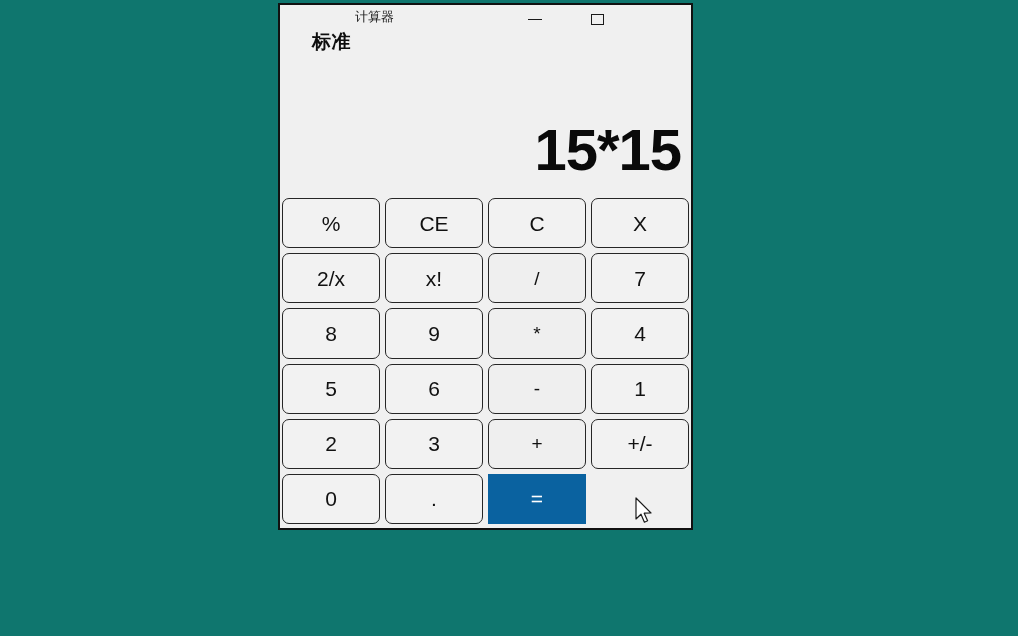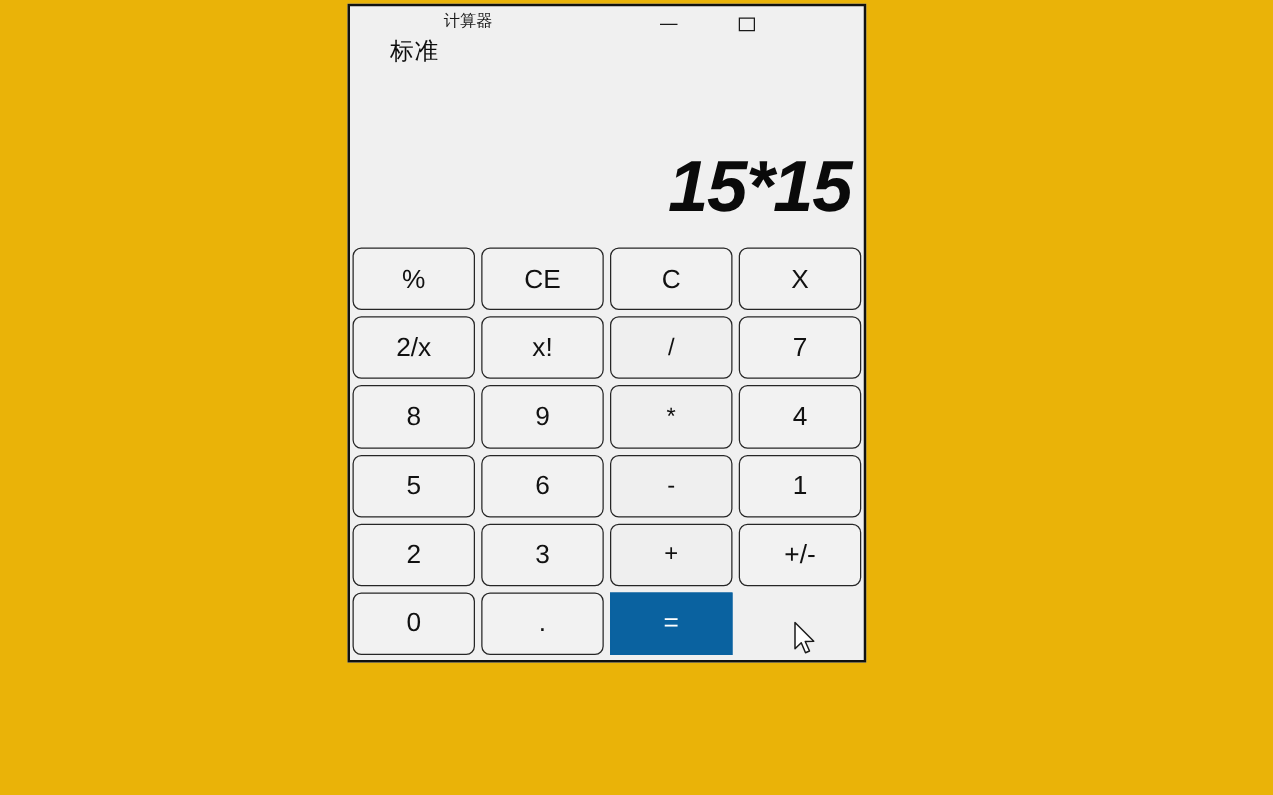--- a/index.html
+++ b/index.html
@@ -9,21 +9,21 @@
     width: 1018px;
     height: 636px;
     overflow: hidden;
     font-family: "Liberation Sans", "DejaVu Sans", sans-serif;
   }
 
   #screen {
     position: relative;
     width: 1018px;
     height: 636px;
-    background: #eab308;
+    background: #0f766e;
   }
 
   
   #calc-window {
     position: absolute;
     left: 278px;
     top: 3px;
     width: 415px;
     height: 527px;
     background: #f0f0f0;
@@ -71,37 +71,36 @@
     height: 11px;
     border: 1.6px solid #1a1a1a;
     box-sizing: border-box;
   }
 
   
   .mode-label {
     flex: 0 0 auto;
     padding: 0 0 0 32px;
     font-size: 19px;
-    font-weight: normal;
+    font-weight: bold;
     color: #0d0d0d;
     line-height: 24px;
     margin-top: -2px;
     letter-spacing: 0.5px;
   }
 
   
   .display-area {
     flex: 0 0 auto;
     height: 143px;
     display: flex;
     align-items: flex-end;
     justify-content: flex-end;
     padding: 0 10px 18px 0;
     box-sizing: border-box;
-    font-style: italic;
   }
   .display-value {
     font-size: 58px;
     font-weight: bold;
     color: #0a0a0a;
     line-height: 58px;
     letter-spacing: -1px;
     white-space: nowrap;
   }
 

